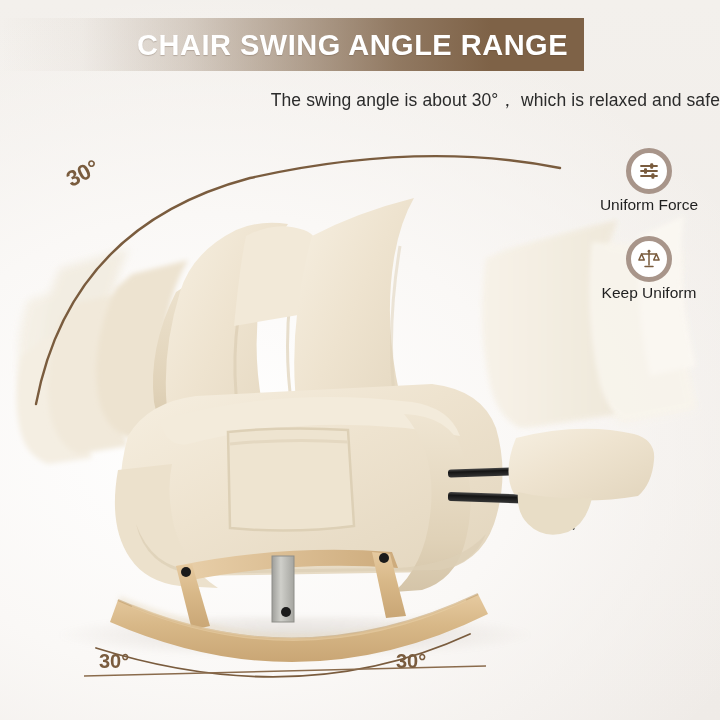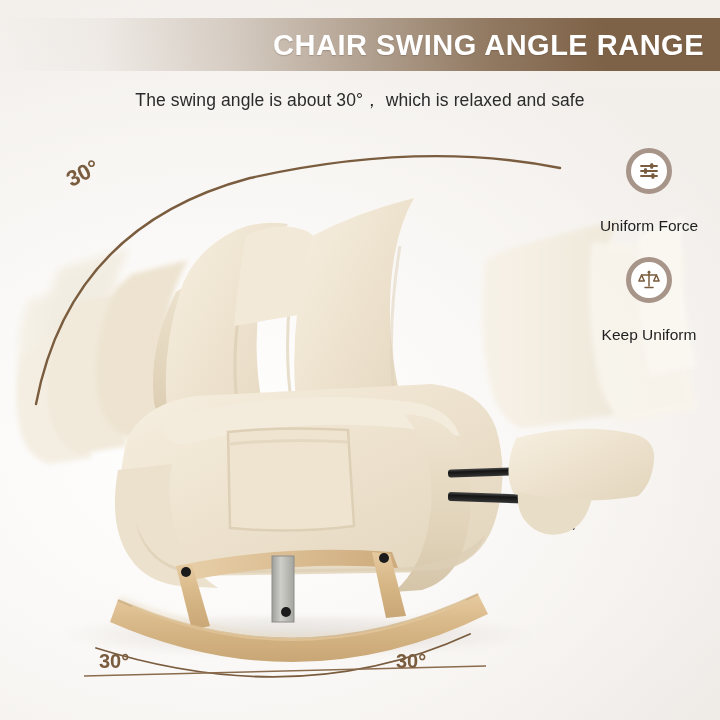--- a/index.html
+++ b/index.html
@@ -16,46 +16,46 @@
   .bg-wash{position:absolute;inset:0;
     background:
       radial-gradient(120% 90% at 30% 62%, #ffffff 0%, #faf8f6 36%, rgba(250,248,246,0) 70%),
       linear-gradient(180deg,#f3f0ec 0%,#f1ede9 55%,#efebe7 100%);
   }
   .floor-shadow{position:absolute;left:60px;top:616px;width:470px;height:42px;
     background:radial-gradient(ellipse at 50% 45%, rgba(150,135,120,.22) 0%, rgba(150,135,120,.10) 45%, rgba(150,135,120,0) 72%);
     filter:blur(2px);}
 
   
-  .banner{position:absolute;left:0;top:18px;width:720px;height:53px;
+  .banner{position:absolute;left:0;top:18px;width:584px;height:53px;
     background:linear-gradient(90deg,
         rgba(126,98,71,0) 0%,
         rgba(126,98,71,0.05) 14%,
         rgba(126,98,71,0.26) 32%,
         rgba(126,98,71,0.55) 50%,
         rgba(126,98,71,0.84) 68%,
         rgba(126,98,71,1) 84%,
         rgba(126,98,71,1) 100%);
   }
   .banner-title{position:absolute;right:16px;top:50%;transform:translateY(-50%);
     color:#fff;font-size:29px;font-weight:bold;letter-spacing:.5px;
     font-family:"Liberation Sans Narrow","Liberation Sans",sans-serif;
     white-space:nowrap;text-shadow:0 1px 1px rgba(70,52,36,.25);}
-  .subtitle{position:absolute;left:0;top:88px;width:720px;text-align:center;
+  .subtitle{position:absolute;left:0;top:88px;width:720px;text-align:right;
     color:#2b2b2b;font-size:17.5px;letter-spacing:.1px;white-space:nowrap;}
 
   
   .features{position:absolute;right:6px;top:148px;width:130px;
     display:flex;flex-direction:column;align-items:center;gap:22px;}
   .feature{display:flex;flex-direction:column;align-items:center;}
   .badge{width:46px;height:46px;border-radius:50%;background:#fff;
     border:5px solid #a8958a;display:flex;align-items:center;justify-content:center;
     box-sizing:border-box;}
   .badge svg{display:block;}
-  .feature-label{margin-top:23px;color:#1f1f1f;font-size:15.5px;white-space:nowrap;}
+  .feature-label{margin-top:2px;color:#1f1f1f;font-size:15.5px;white-space:nowrap;}
 
   
   .ann{position:absolute;color:#7a5c3e;font-weight:bold;}
   .ann-top{left:68px;top:168px;font-size:22px;transform:rotate(-27deg);transform-origin:left center;}
   .ann-bl{left:99px;top:650px;font-size:20px;}
   .ann-br{left:396px;top:650px;font-size:20px;}
 
   svg.overlay{position:absolute;left:0;top:0;width:720px;height:720px;pointer-events:none;}
 
   

